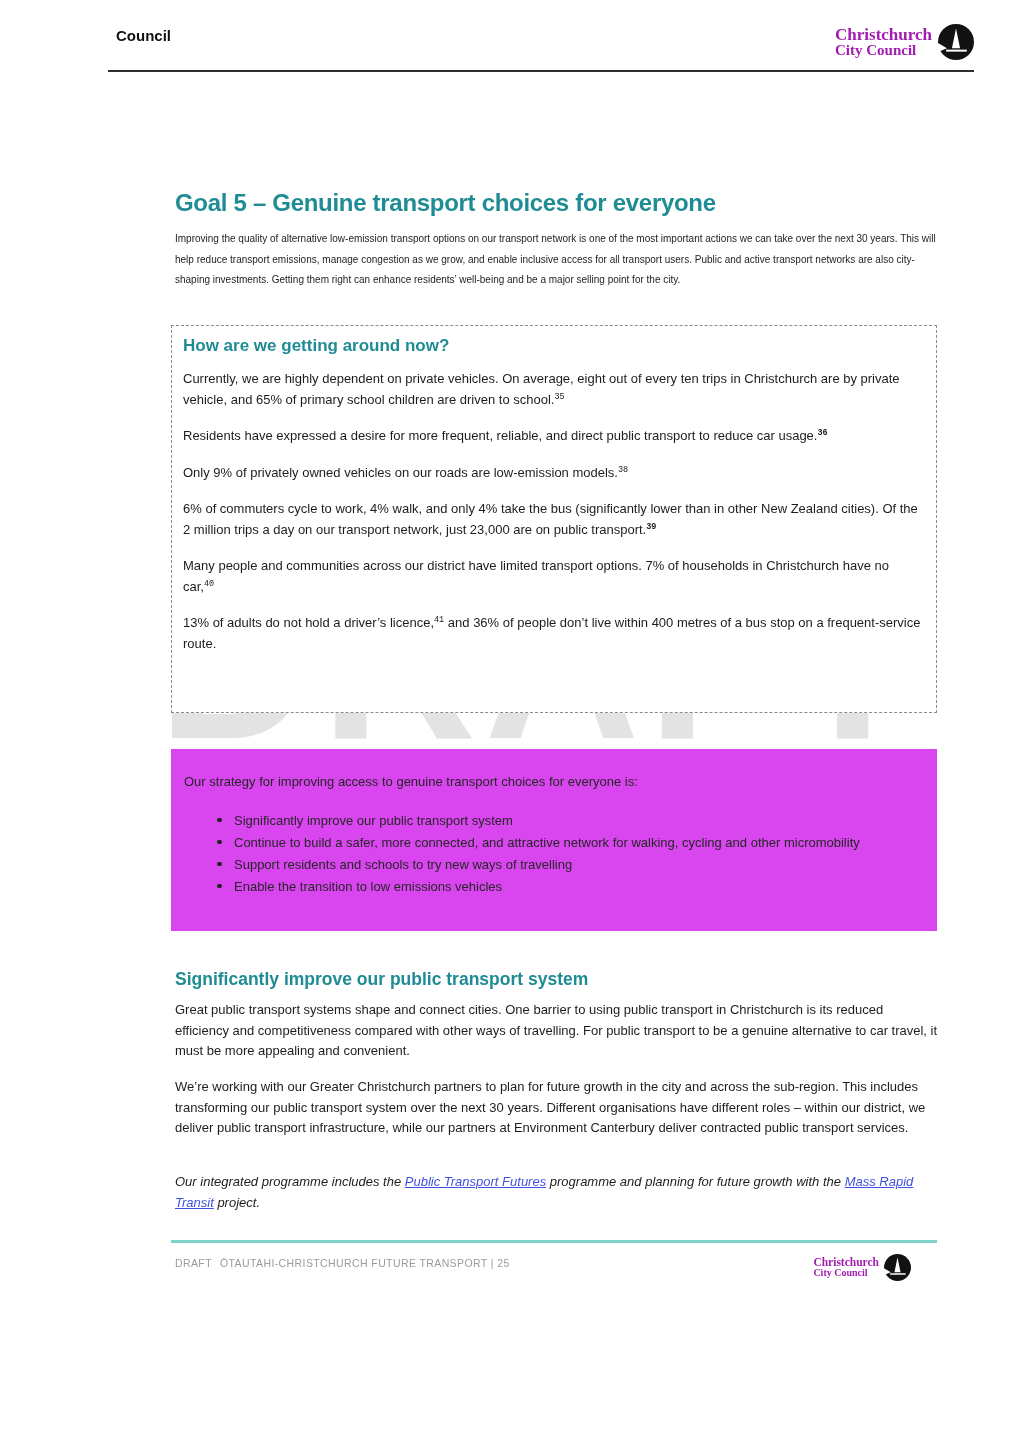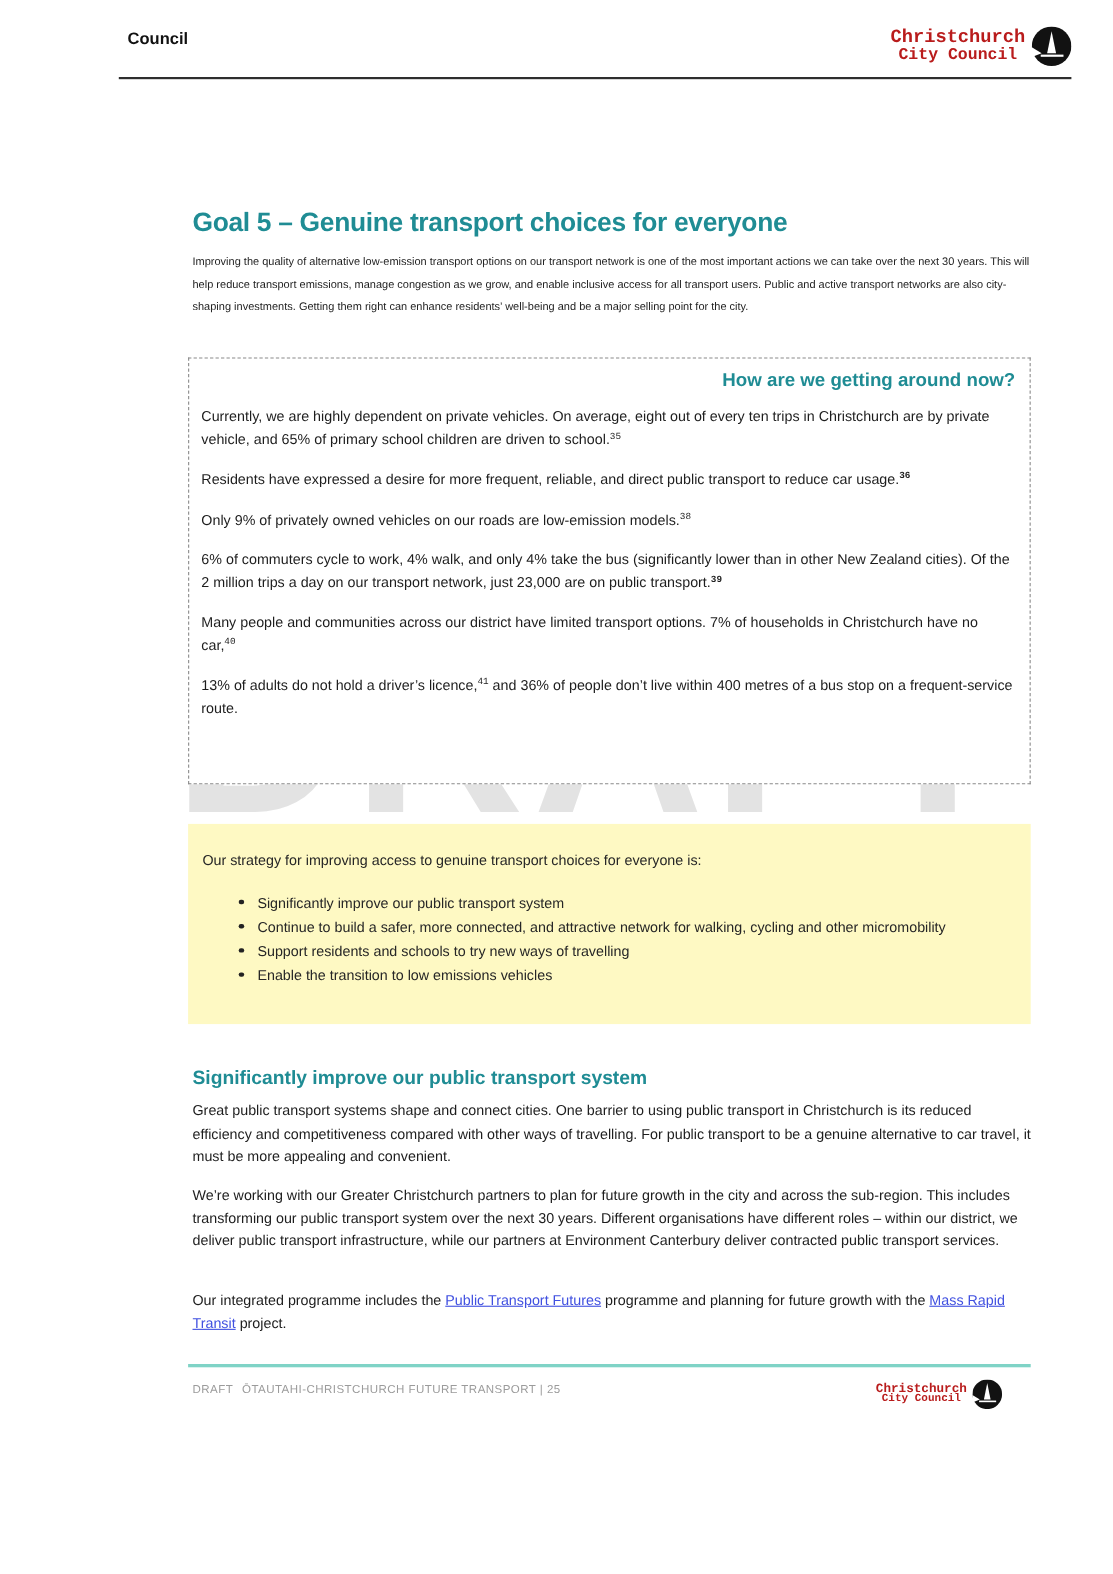--- a/index.html
+++ b/index.html
@@ -15,23 +15,23 @@
   
   .header-left{
     position:absolute;left:80px;top:27px;
     font-size:15px;font-weight:700;color:#111;
   }
   .header-logo{
     position:absolute;right:74px;top:24px;
     display:flex;align-items:center;gap:6px;
   }
   .logo-text{
-    text-align:center;
-    font-family:Liberation Mono, monospace;
-    font-weight:700;color:#b91c1c;line-height:1.0;
+    text-align:left;
+    font-family:Liberation Serif, serif;
+    font-weight:700;color:#a21caf;line-height:1.0;
   }
   .logo-text .l1{font-size:17px;display:block;}
   .logo-text .l2{font-size:15px;display:block;}
   .logo-icon{display:block;}
   .header-rule{
     position:absolute;left:72px;top:70px;width:866px;height:2px;
     background:#2e2e2e;
   }
   
   .watermark{
@@ -55,51 +55,51 @@
   .now-box{
     position:absolute;left:135px;top:325px;width:766px;height:388px;
     box-sizing:border-box;
     border:1px dashed #8a8a8a;
     background:#fff;
     padding:8px 13px 8px 11px;
     z-index:1;
   }
   .now-box h2{
     margin:2px 0 13px 0;
-    font-size:17px;font-weight:700;color:#1f8c94;text-align:right;
+    font-size:17px;font-weight:700;color:#1f8c94;
   }
   .now-box p{margin:0 0 16px 0;font-size:13px;line-height:20.5px;}
   .now-box p:last-child{margin-bottom:0;}
   sup{font-size:8.5px;line-height:0;font-family:Liberation Mono, monospace;}
   sup.b{font-weight:700;}
   
   .strategy-box{
     position:absolute;left:135px;top:749px;width:766px;height:182px;
     box-sizing:border-box;
-    background:#fef9c3;
+    background:#d946ef;
     padding:23px 20px 0 13px;
     z-index:1;
   }
   .strategy-box .s-intro{margin:0 0 17px 0;font-size:13px;line-height:20.5px;color:#262626;}
   .strategy-box ul{margin:0;padding:0 0 0 50px;list-style:none;}
   .strategy-box li{
     position:relative;font-size:13px;line-height:21px;color:#262626;margin:0 0 1px 0;
   }
   .strategy-box li::before{
     content:"";position:absolute;left:-17px;top:8px;
     width:4.5px;height:4.5px;border-radius:50%;background:#222;
   }
   
   .section-heading{
     position:absolute;left:139px;top:969px;width:780px;
     font-size:17.5px;font-weight:700;color:#1f8c94;z-index:1;
   }
   .para-a{position:absolute;left:139px;top:1000px;width:763px;font-size:13px;line-height:20.5px;margin:0;z-index:1;}
   .para-b{position:absolute;left:139px;top:1077px;width:766px;font-size:13px;line-height:20.5px;margin:0;z-index:1;}
-  .para-c{position:absolute;left:139px;top:1172px;width:763px;font-size:13px;line-height:20.5px;margin:0;z-index:1;}
+  .para-c{position:absolute;left:139px;top:1172px;width:763px;font-size:13px;line-height:20.5px;margin:0;z-index:1;font-style:italic;}
   a.inline-link{color:#4050e0;text-decoration:underline;}
   
   .footer-rule{
     position:absolute;left:135px;top:1240px;width:766px;height:3px;
     background:#7fd3c6;
   }
   .footer-text{
     position:absolute;left:139px;top:1257px;
     font-size:10.5px;color:#9b9b9b;letter-spacing:0.4px;
   }

